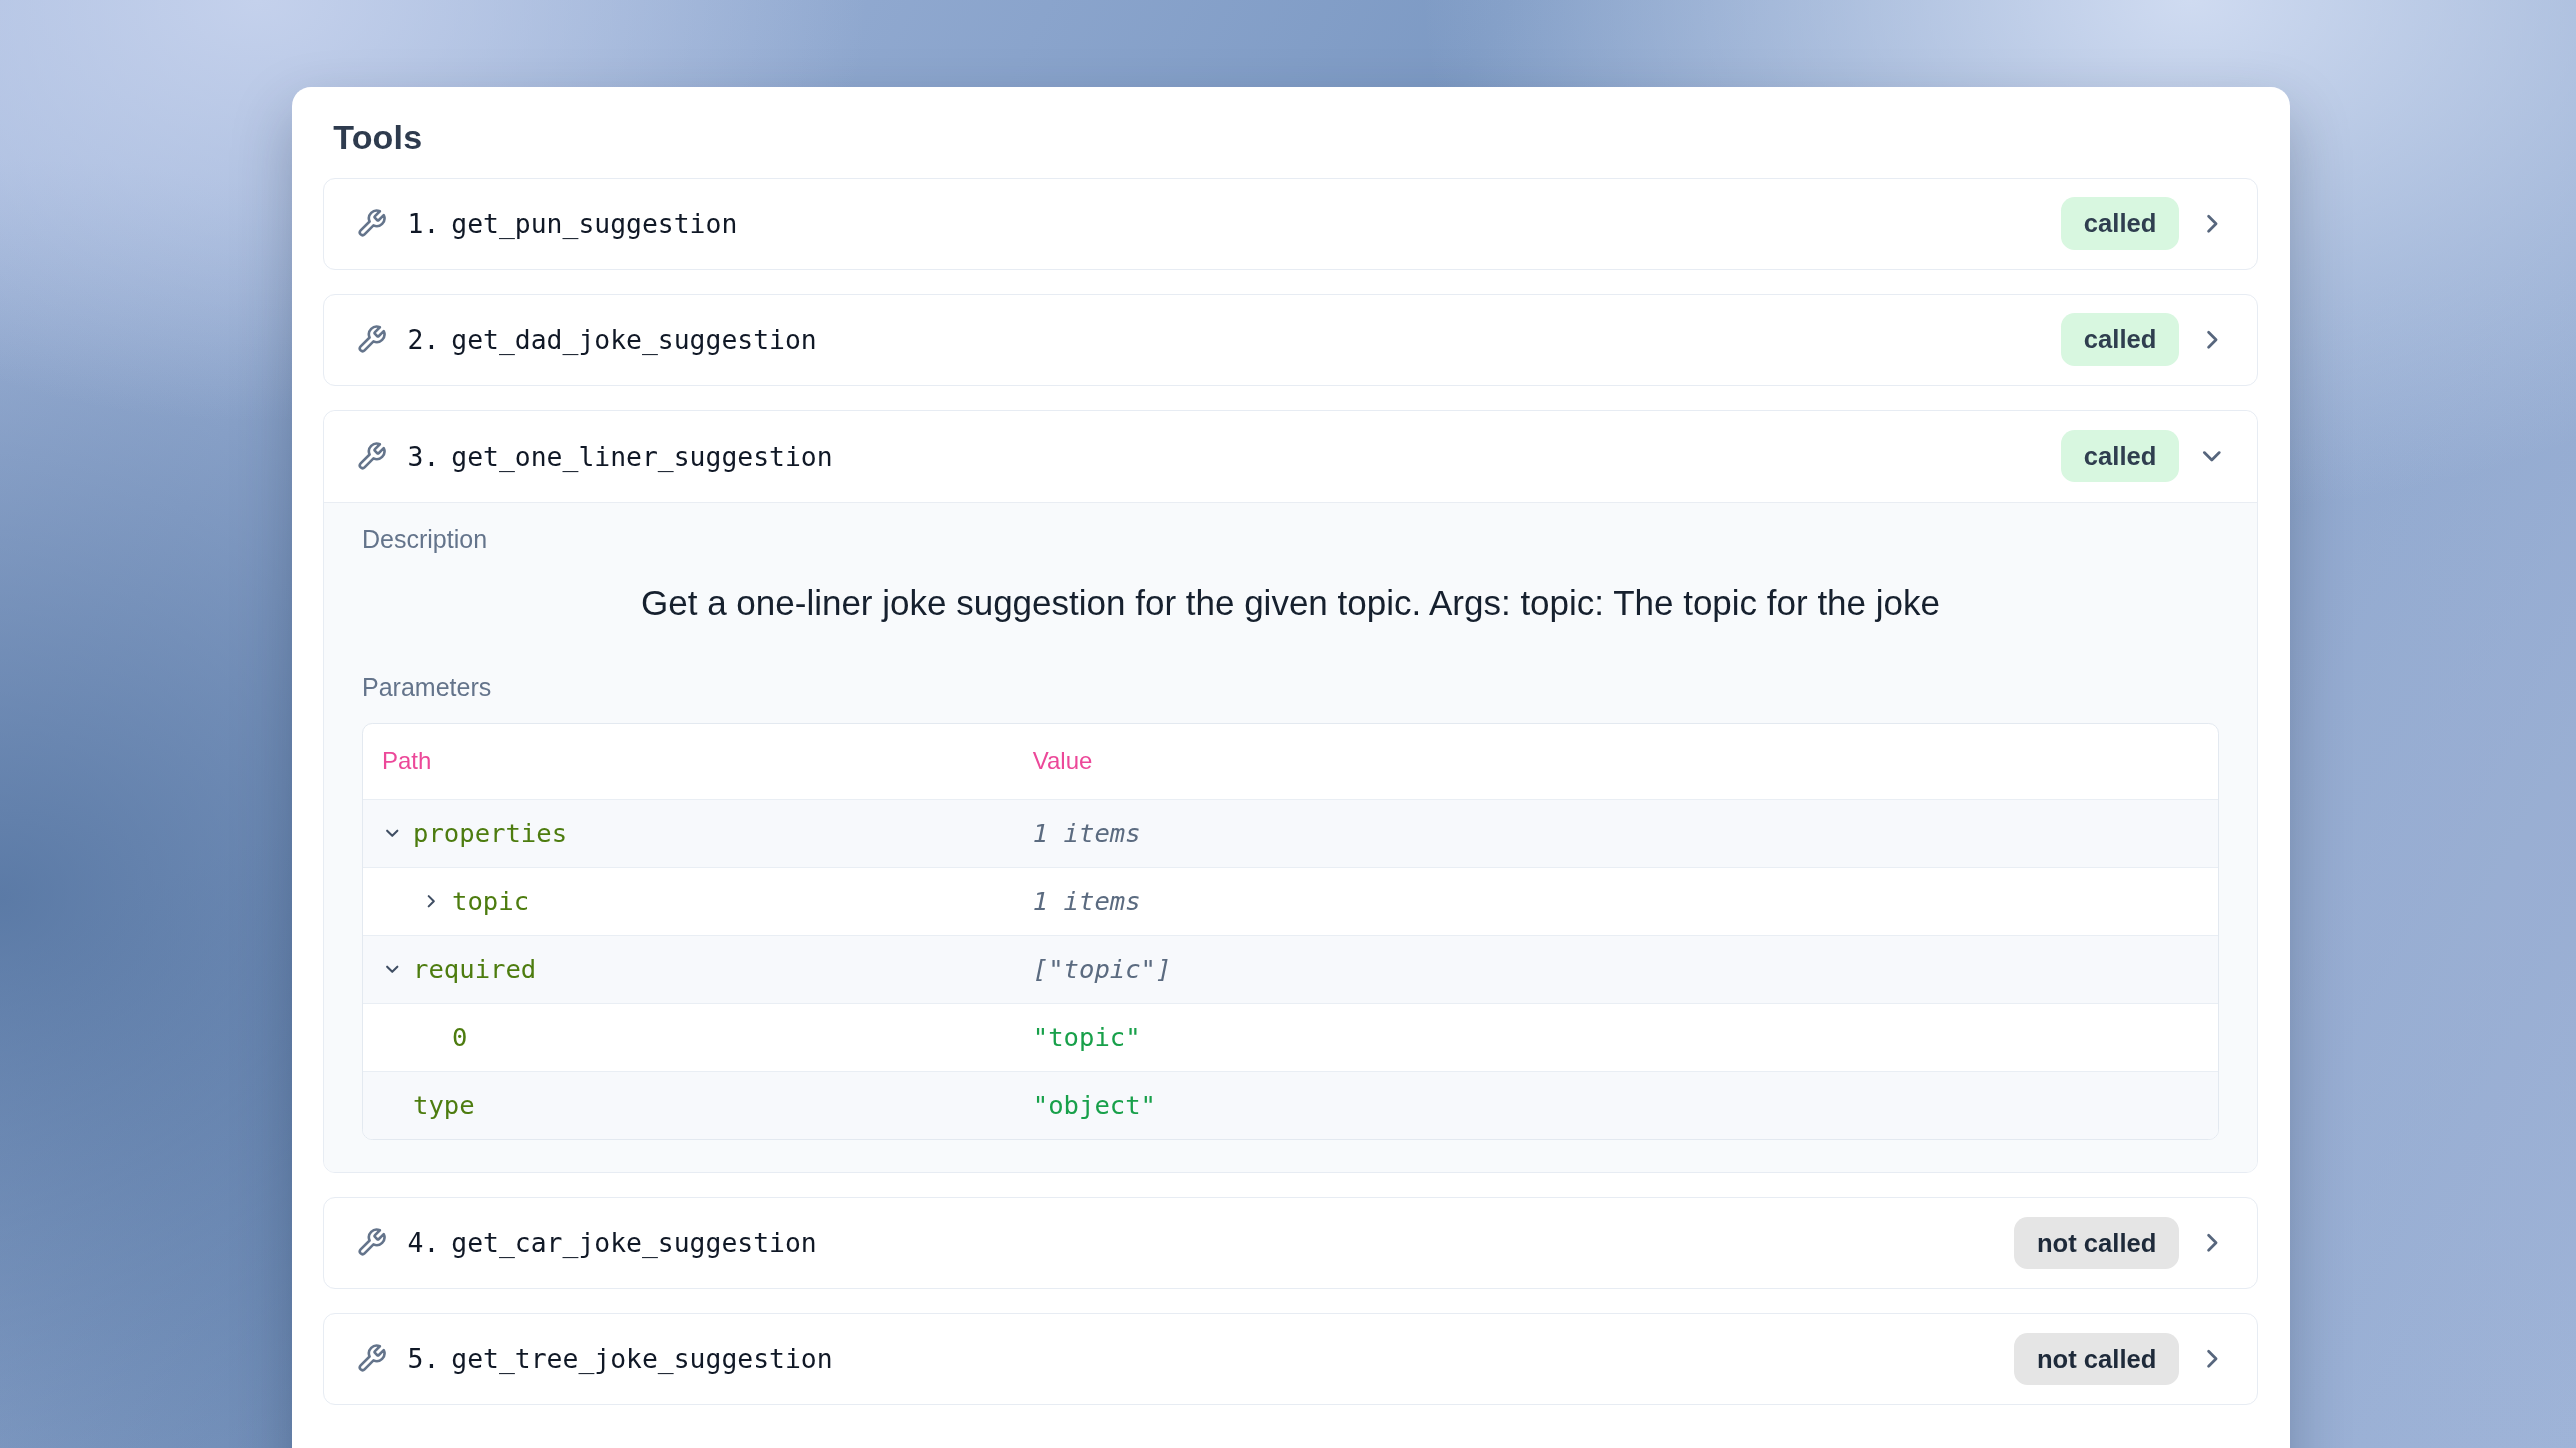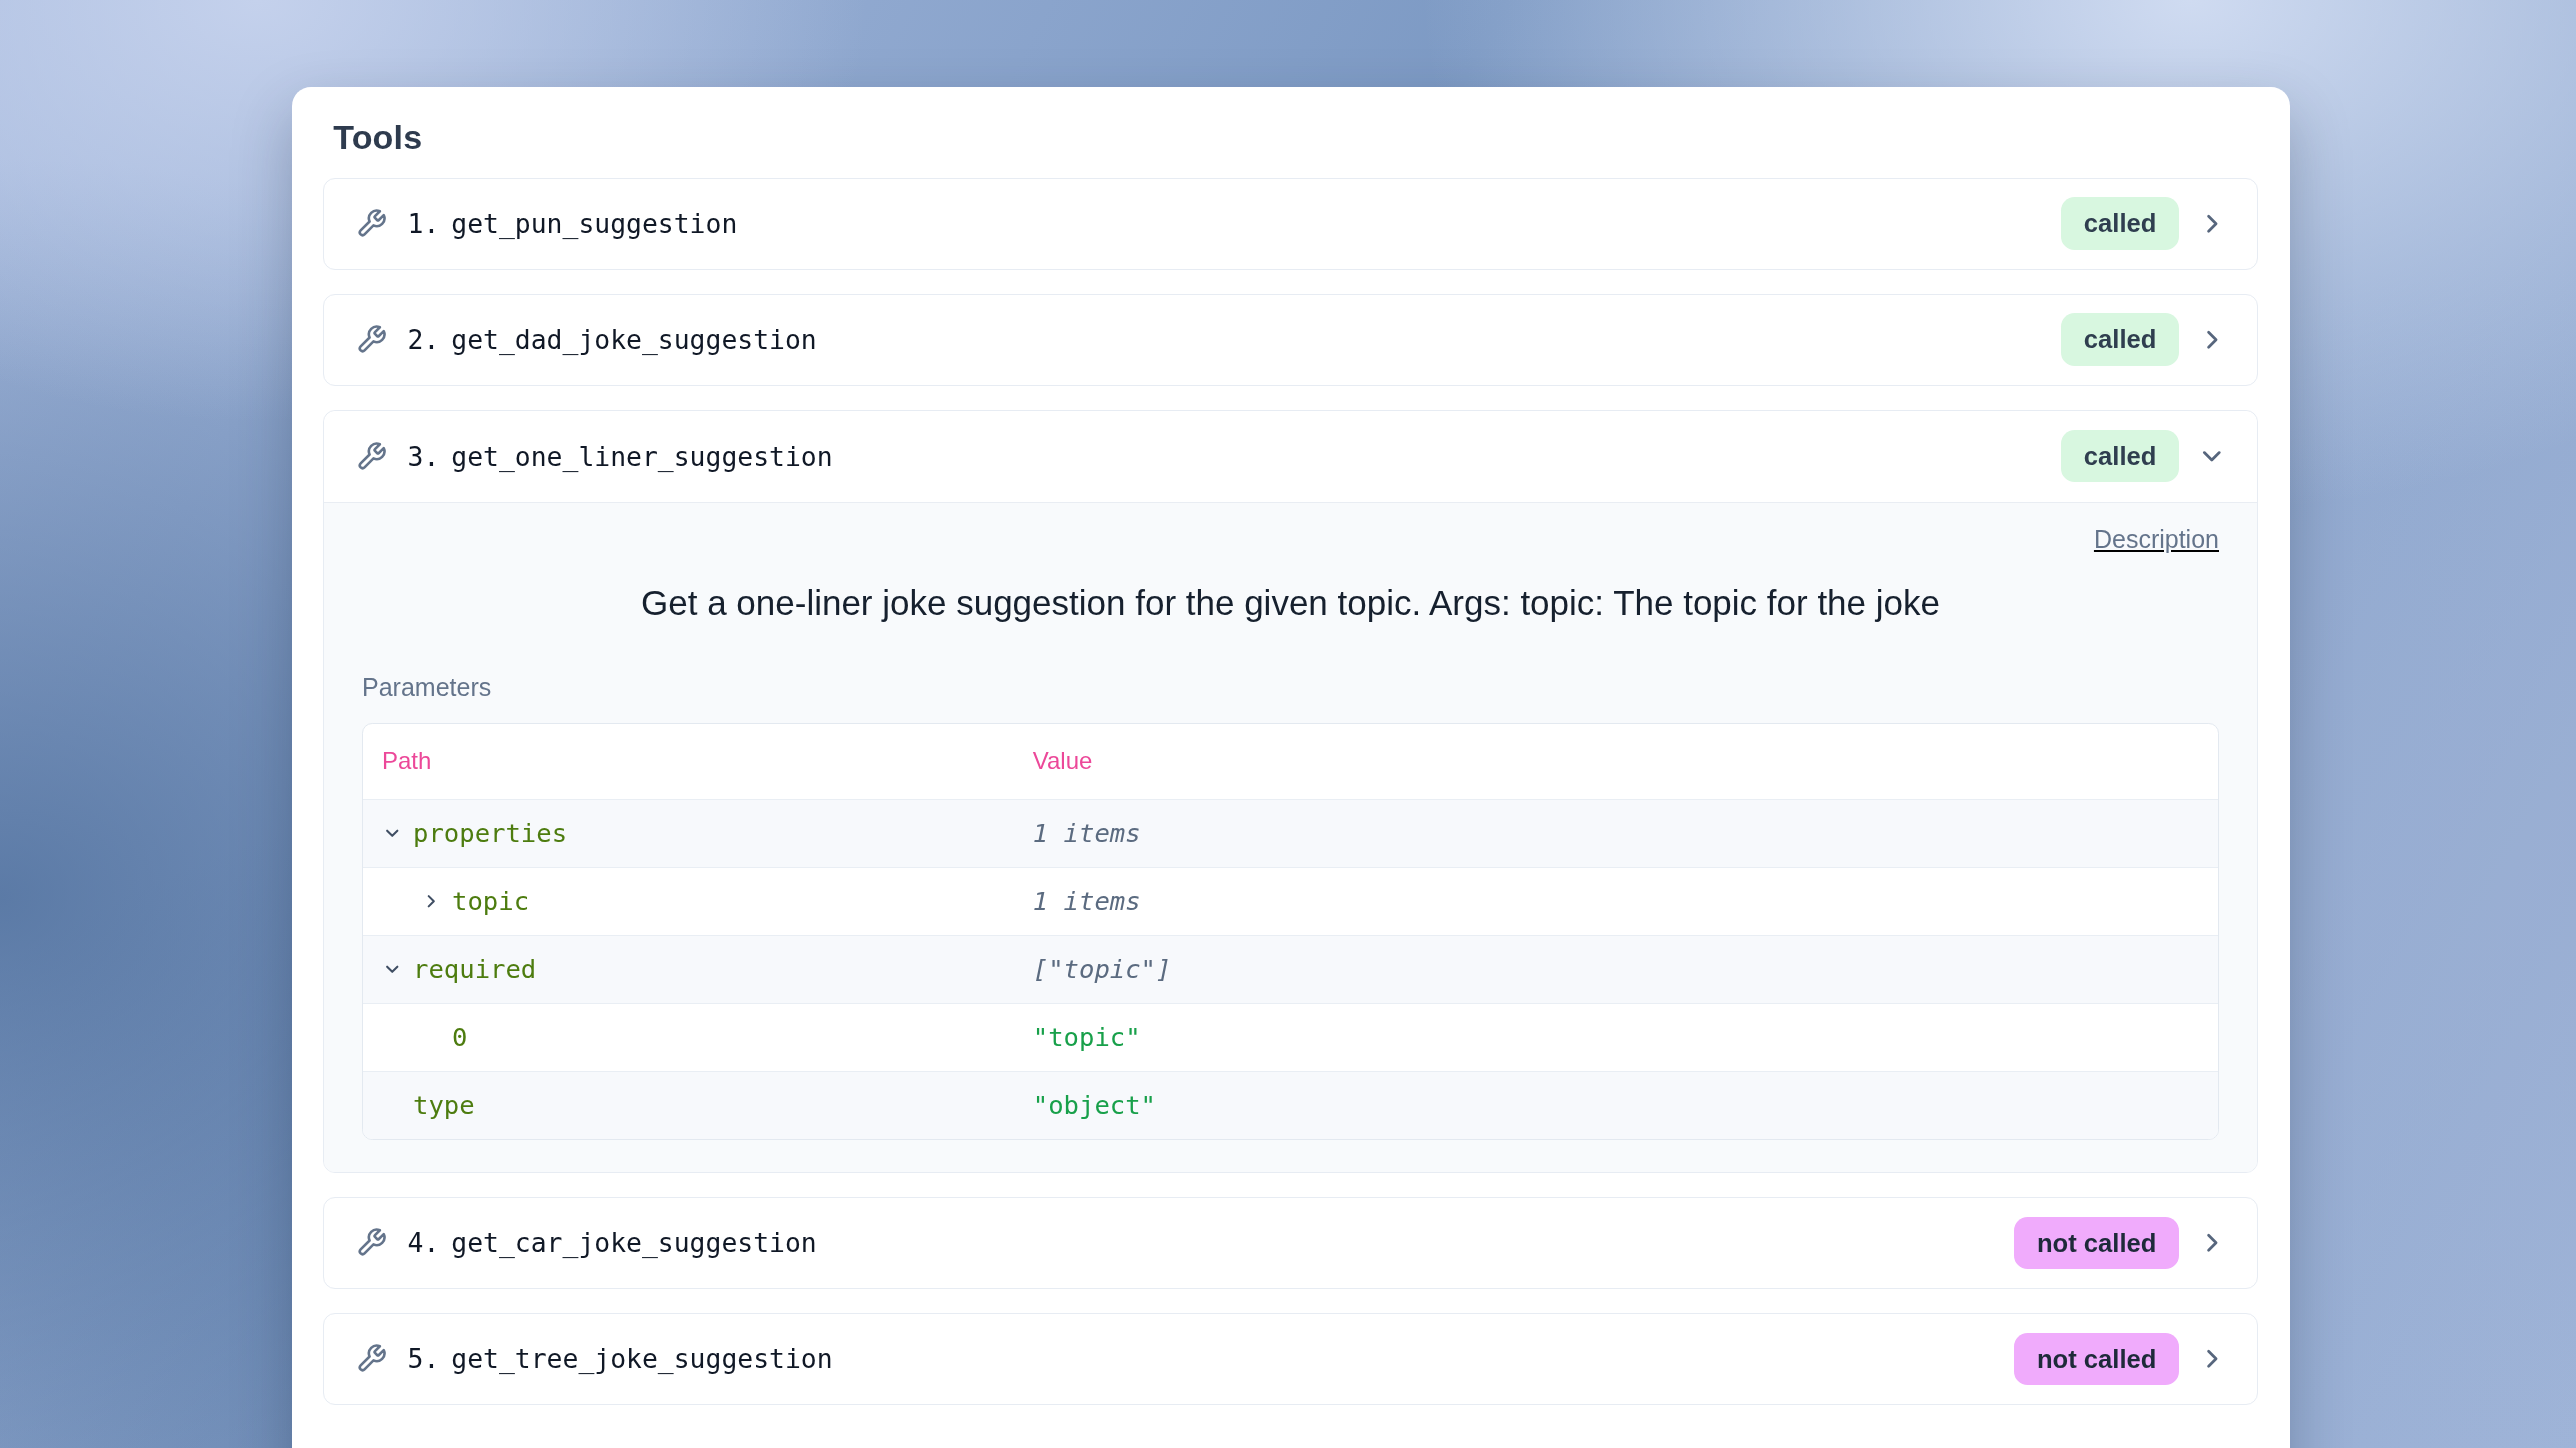--- a/index.html
+++ b/index.html
@@ -86,38 +86,37 @@
     gap: 20px;
   }
   .badge {
     font-size: 25.6px;
     font-weight: 600;
     padding: 12px 23px;
     border-radius: 13.6px;
     line-height: 1.1;
   }
   .badge.called { background: #d8f7e0; color: #2f3e4f; }
-  .badge.not-called { background: #f0abfc; color: #1e2a3a; }
+  .badge.not-called { background: #e5e5e5; color: #1e2a3a; }
 
   .chev {
     width: 25.6px; height: 25.6px;
     color: #57667d;
     display: inline-flex;
   }
   .chev svg { width: 25.6px; height: 25.6px; }
 
   .tool-body {
     background: #f8fafc;
     padding: 22px 38px 32px 38px;
   }
   .desc-row {
     display: flex;
     align-items: center;
-    justify-content: flex-end;
-    text-decoration: underline;
+    justify-content: space-between;
   }
   .section-label {
     font-size: 25px;
     color: #64748b;
   }
   .view-toggle {
     display: flex;
     align-items: center;
     background: #edf1f6;
     border-radius: 10.2px;

